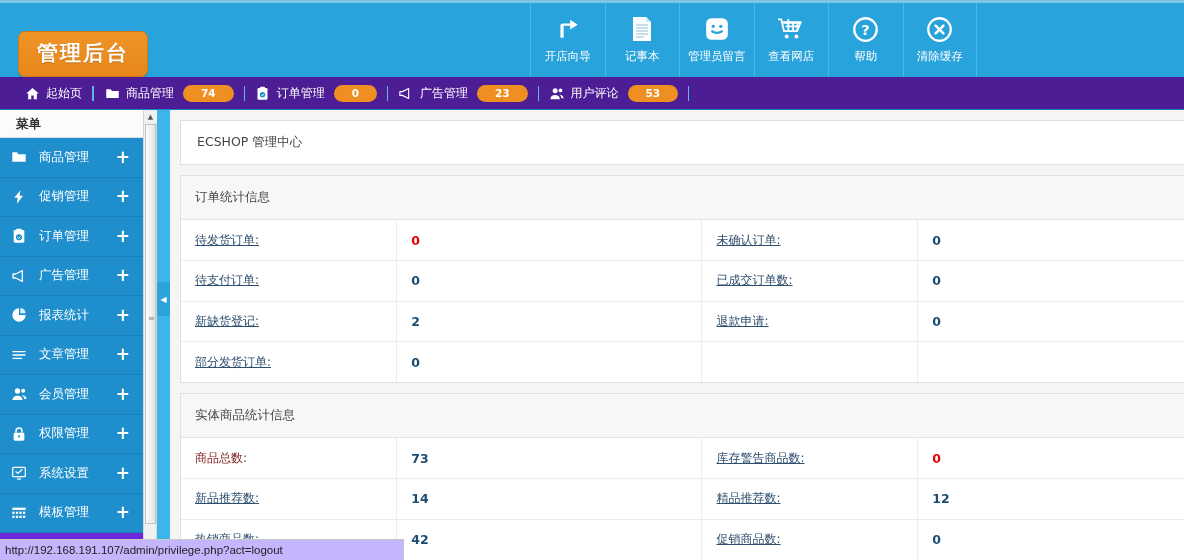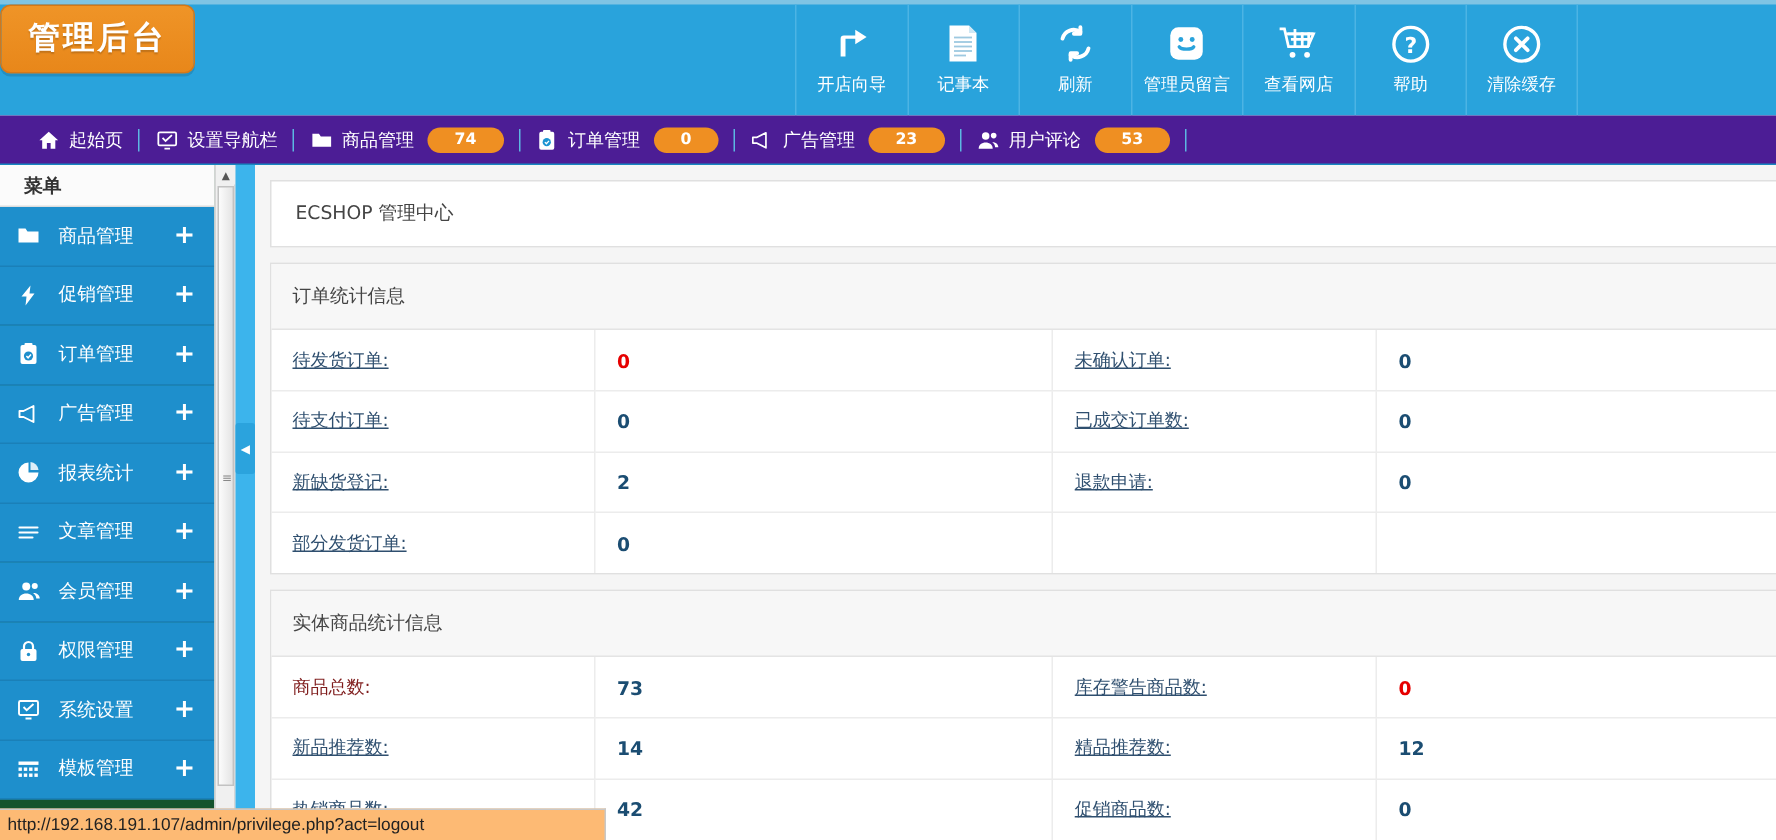--- a/index.html
+++ b/index.html
@@ -11,21 +11,21 @@
   }
   .app { position: relative; width: 1184px; height: 560px; }
 
   
   .topbar {
     position: absolute; left: 0; top: 0; width: 1184px; height: 77px;
     background: #29a3dc;
     border-top: 3px solid #7fc4e4;
     display: flex; align-items: stretch;
   }
-  .logo-wrap { width: 530px; display: flex; align-items: flex-start; }
+  .logo-wrap { width: 530px; display: flex; align-items: flex-end; padding-left: 18px; }
   .logo {
     background: linear-gradient(#ef9427, #e8871a);
     border: 1px solid #d2781a;
     border-radius: 7px;
     padding: 7px 18px 9px 18px;
     color: #ffffff;
     font-size: 21px;
     font-weight: bold;
     letter-spacing: 2px;
     font-family: "DejaVu Serif", "Liberation Serif", serif;
@@ -63,21 +63,21 @@
     border-radius: 9px; font-size: 10.5px;
     min-width: 28px; height: 17px; line-height: 17px;
     text-align: center; padding: 0 18px; margin-left: 3px;
     font-weight: bold;
   }
   .nicon { width: 16px; height: 16px; display: flex; align-items: center; justify-content: center; }
 
   
   .sidebar {
     position: absolute; left: 0; top: 110px; width: 143px; height: 450px;
-    background: #14532d; overflow: hidden;
+    background: #6d28d9; overflow: hidden;
   }
   .menu-head {
     height: 28px; line-height: 28px;
     background: #fbfbfb; border-bottom: 1px solid #dddddd;
     font-size: 12.5px; color: #333333; font-weight: bold;
     padding-left: 16px;
   }
   .menu-item {
     height: 39.5px; display: flex; align-items: center;
     background: #1e8fcc;
@@ -148,21 +148,21 @@
   .c-label { width: 210px; }
   .c-value { width: 297px; }
   .lnk { color: #2f4f6f; text-decoration: underline; cursor: pointer; }
   .plain { color: #7f1d1d; }
   .num { font-weight: bold; color: #1b4d72; font-size: 12.5px; }
   .num.red { color: #e60000; }
 
   
   .statusbar {
     position: absolute; left: 0; bottom: 0; width: 404px; height: 21px;
-    background: #fdba74; border-top: 1px solid #c8c8c8; border-right: 1px solid #c8c8c8;
+    background: #c4b5fd; border-top: 1px solid #c8c8c8; border-right: 1px solid #c8c8c8;
     font-size: 11.5px; color: #222222;
     display: flex; align-items: center; padding-left: 5px;
     font-family: "Liberation Sans", sans-serif;
     white-space: nowrap; overflow: hidden;
   }
 </style>
 </head>
 <body>
 
 <div class="app">
@@ -192,31 +192,20 @@
                 <line x1="6" y1="12" x2="18" y2="12"></line>
                 <line x1="6" y1="15" x2="18" y2="15"></line>
                 <line x1="6" y1="18" x2="18" y2="18"></line>
                 <line x1="6" y1="21" x2="14" y2="21"></line>
               </g>
             </svg>
         </span>
         <span class="tlabel">记事本</span>
       </div>
 
-      <div class="tool">
-        <span class="ticon">
-          <svg width="26" height="26" viewBox="0 0 24 24" fill="none" stroke="#fff" stroke-width="2.4" stroke-linecap="round">
-            <path d="M4 9a7 7 0 0 1 11-4"></path>
-              <path d="M20 15a7 7 0 0 1-11 4"></path>
-            <path d="M15 2v4h-4" stroke-linejoin="round"></path>
-              <path d="M9 22v-4h4" stroke-linejoin="round"></path>
-          </svg>
-        </span>
-        <span class="tlabel">刷新</span>
-      </div>
 
 
       <div class="tool">
         <span class="ticon">
           <svg width="26" height="26" viewBox="0 0 24 24">
               <rect x="2" y="2" width="20" height="20" rx="5" fill="#fff"></rect>
               <circle cx="8.5" cy="9.5" r="1.5" fill="#29a3dc"></circle>
               <circle cx="15.5" cy="9.5" r="1.5" fill="#29a3dc"></circle>
               <path d="M7.5 14c1.3 2 7.7 2 9 0" stroke="#29a3dc" stroke-width="2" fill="none" stroke-linecap="round"></path>
             </svg>
@@ -265,30 +254,20 @@
     <div class="nav-item">
       <span class="nicon">
         <svg width="15" height="15" viewBox="0 0 24 24" fill="#fff">
             <path d="M12 3L2 12h3v9h5v-6h4v6h5v-9h3z"></path>
           </svg>
       </span>
       <span>起始页</span>
     </div>
     <div class="nav-sep"></div>
 
-    <div class="nav-item">
-      <span class="nicon">
-        <svg width="15" height="15" viewBox="0 0 24 24" fill="none" stroke="#fff" stroke-width="1.9">
-            <rect x="2.5" y="3.5" width="19" height="14" rx="1.5"></rect>
-            <path d="M7 9.5l3.2 3.2L17 6.5"></path>
-            <path d="M9 21h6"></path>
-          </svg>
-      </span>
-      <span>设置导航栏</span>
-    </div>
     <div class="nav-sep"></div>
 
     <div class="nav-item">
       <span class="nicon">
         <svg width="15" height="15" viewBox="0 0 24 24" fill="#fff">
             <path d="M2 5h7l2 3h11v11H2z"></path>
           </svg>
       </span>
       <span>商品管理</span>
       <span class="badge">74</span>

